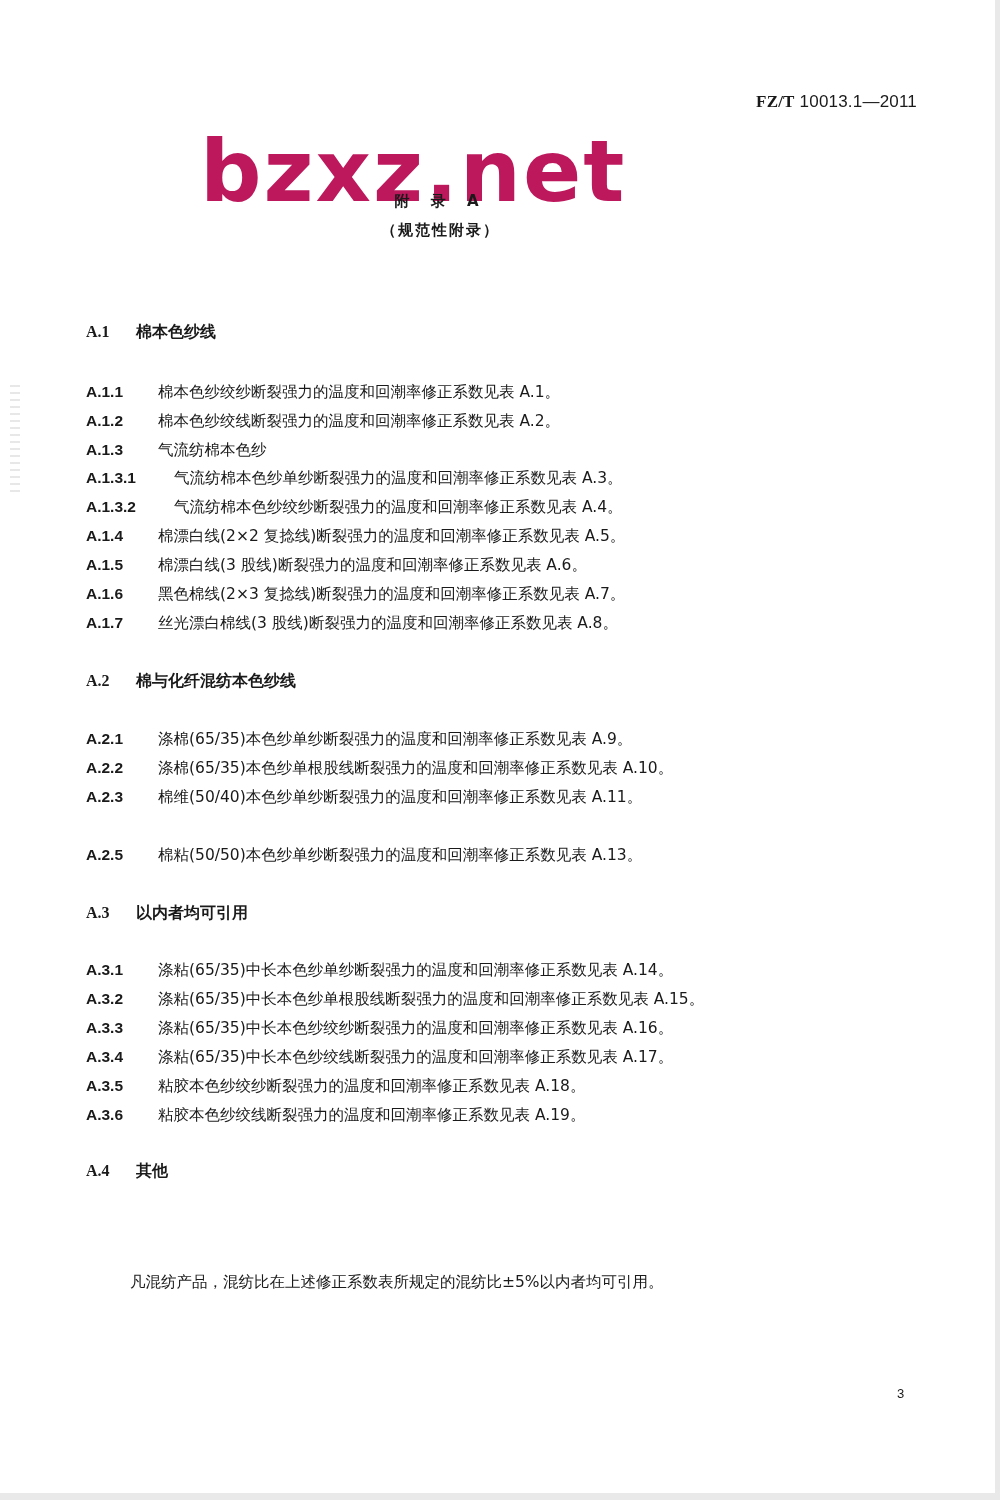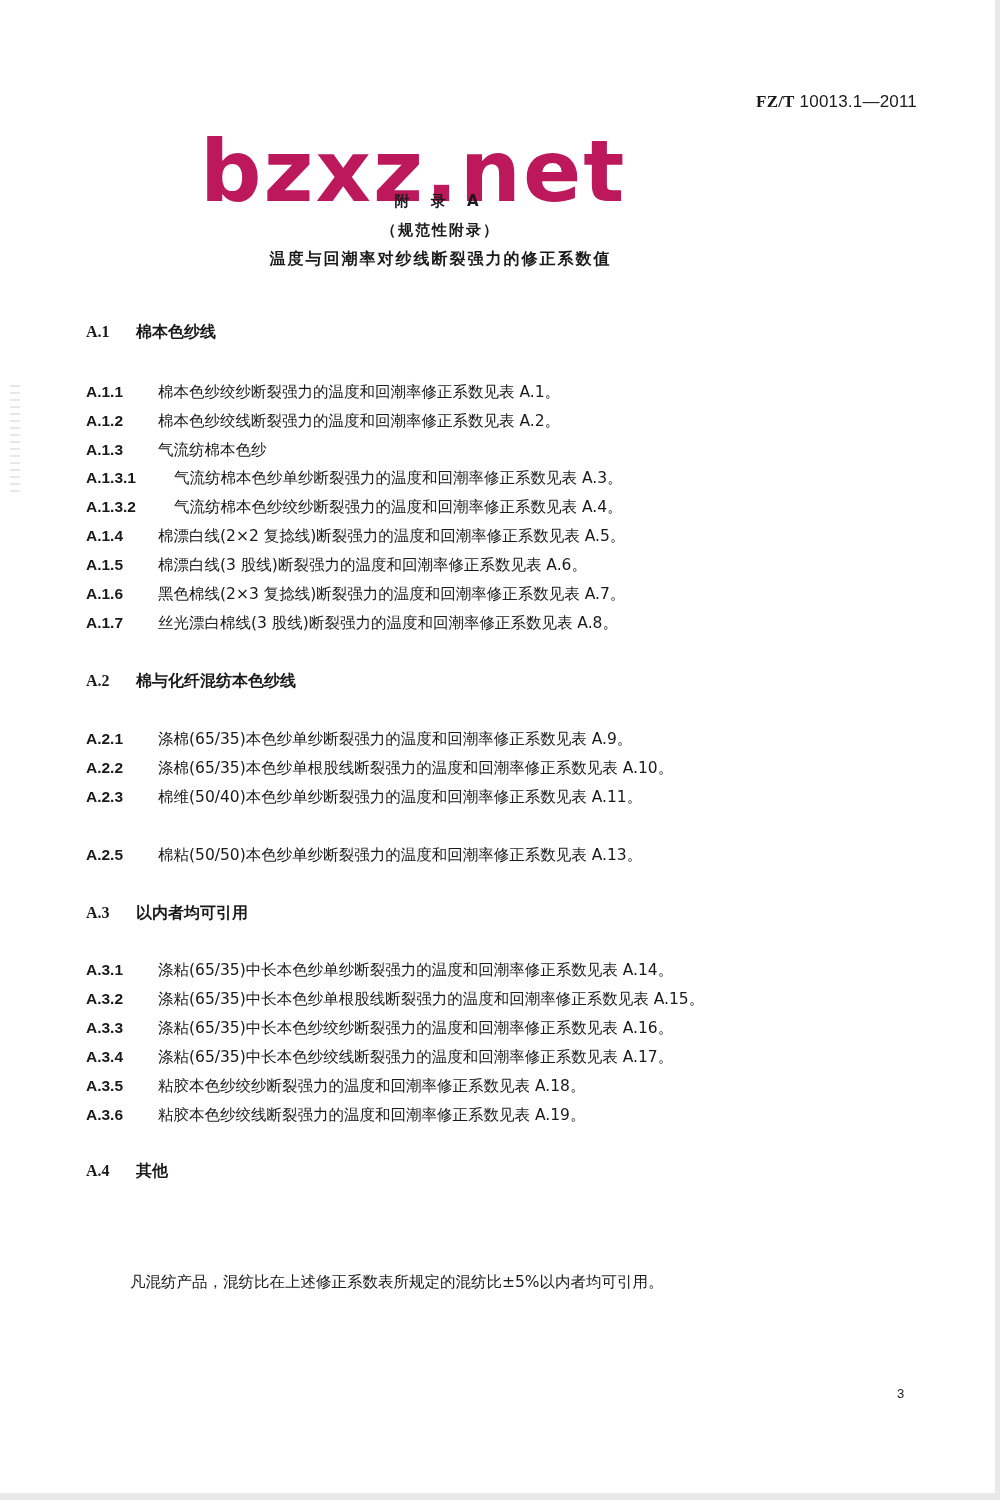--- a/index.html
+++ b/index.html
@@ -40,21 +40,20 @@
 
   <div class="std-code">
     <b>FZ/T</b>
     <span>10013.1—2011</span>
   </div>
 
   <div class="watermark">bzxz.net</div>
 
   <div class="center ann-title">附 录 A</div>
   <div class="center ann-sub">（规范性附录）</div>
-  <div class="center ann-heading">温度与回潮率对纱线断裂强力的修正系数值</div>
 
   <div class="sec" style="top:322px">
     <span class="num">A.1</span><span>棉本色纱线</span>
   </div>
   <div class="item" style="top:382px"><span class="num" style="width:72px">A.1.1</span><span>棉本色纱绞纱断裂强力的温度和回潮率修正系数见表 A.1。</span></div>
   <div class="item" style="top:411px"><span class="num" style="width:72px">A.1.2</span><span>棉本色纱绞线断裂强力的温度和回潮率修正系数见表 A.2。</span></div>
   <div class="item" style="top:440px"><span class="num" style="width:72px">A.1.3</span><span>气流纺棉本色纱</span></div>
   <div class="item" style="top:468px"><span class="num" style="width:88px">A.1.3.1</span><span>气流纺棉本色纱单纱断裂强力的温度和回潮率修正系数见表 A.3。</span></div>
   <div class="item" style="top:497px"><span class="num" style="width:88px">A.1.3.2</span><span>气流纺棉本色纱绞纱断裂强力的温度和回潮率修正系数见表 A.4。</span></div>
   <div class="item" style="top:526px"><span class="num" style="width:72px">A.1.4</span><span>棉漂白线(2×2 复捻线)断裂强力的温度和回潮率修正系数见表 A.5。</span></div>

